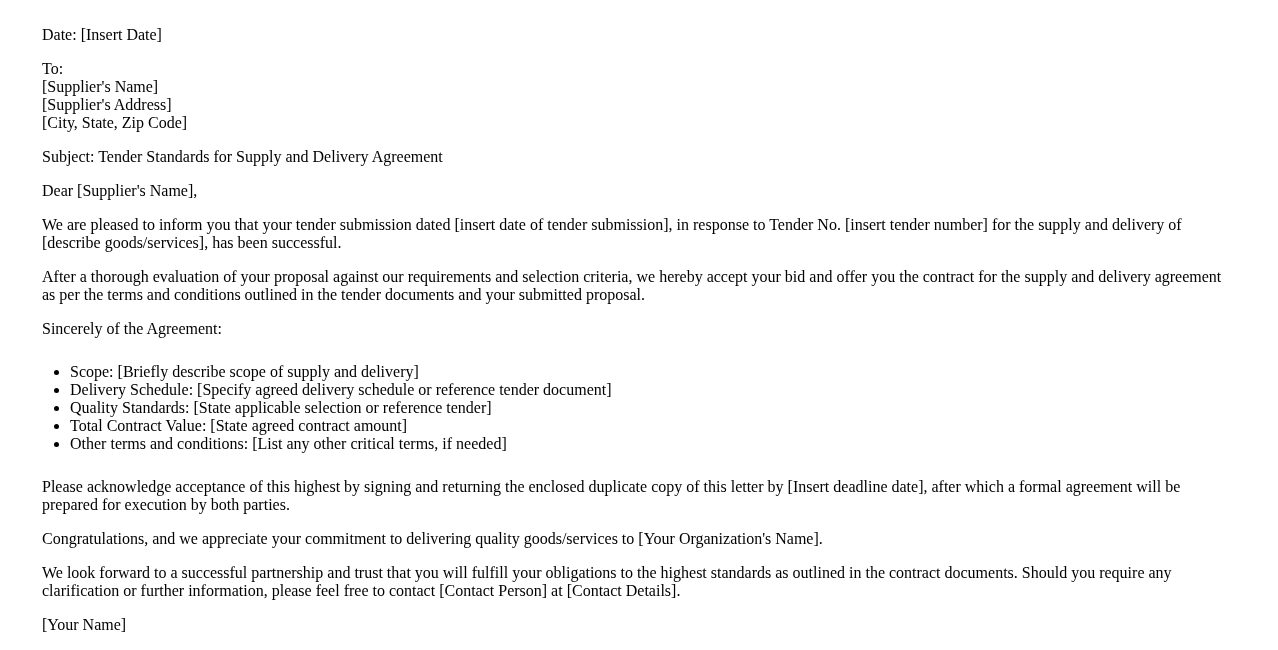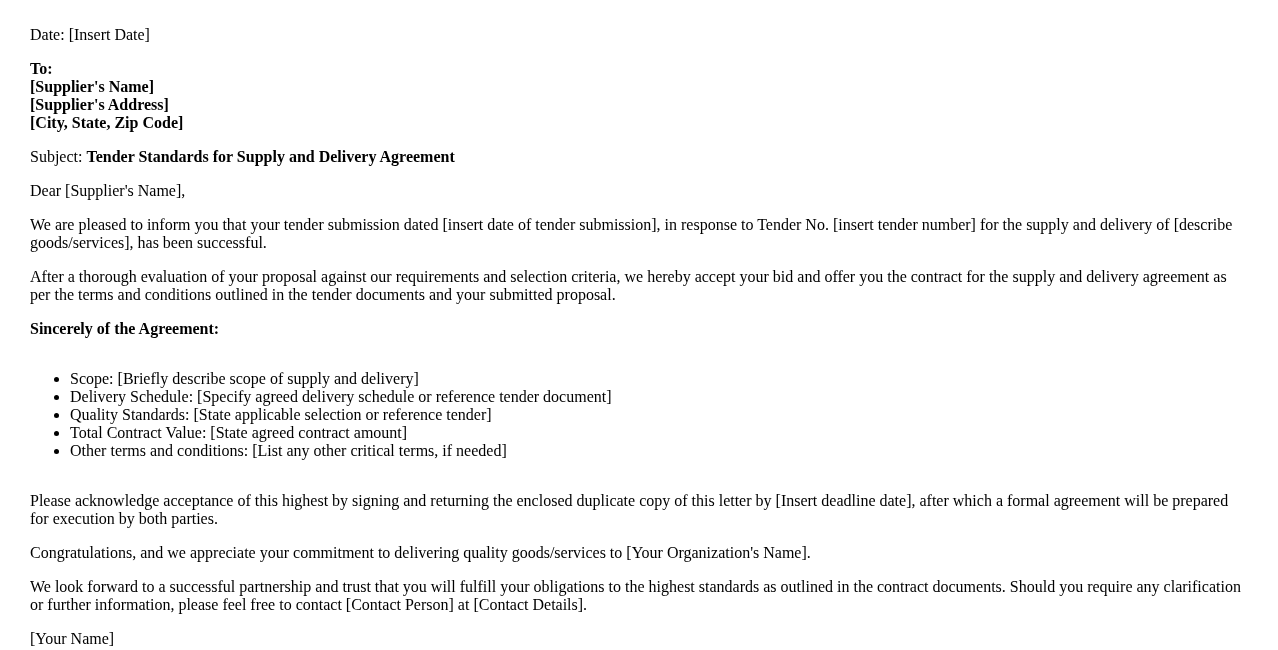--- a/index.html
+++ b/index.html
@@ -11,31 +11,31 @@
     font-family: "Liberation Serif", "DejaVu Serif", serif;
     font-size: 16px;
     color: #000000;
     overflow: hidden;
   }
   .page {
     height: 640px;
     overflow: hidden;
   }
   p {
-    margin: 16px 0;
+    margin: 16px 12px;
   }
   ul {
-    margin: 32px 0;
+    margin: 25px 0;
     padding-left: 40px;
   }
   li {
     margin: 0;
   }
   .bold {
-    font-weight: bold;
+    font-weight: normal;
   }
 </style>
 </head>
 <body>
 
 <div class="page">
 
   <p>Date: [Insert Date]</p>
 
   <p class="bold">

